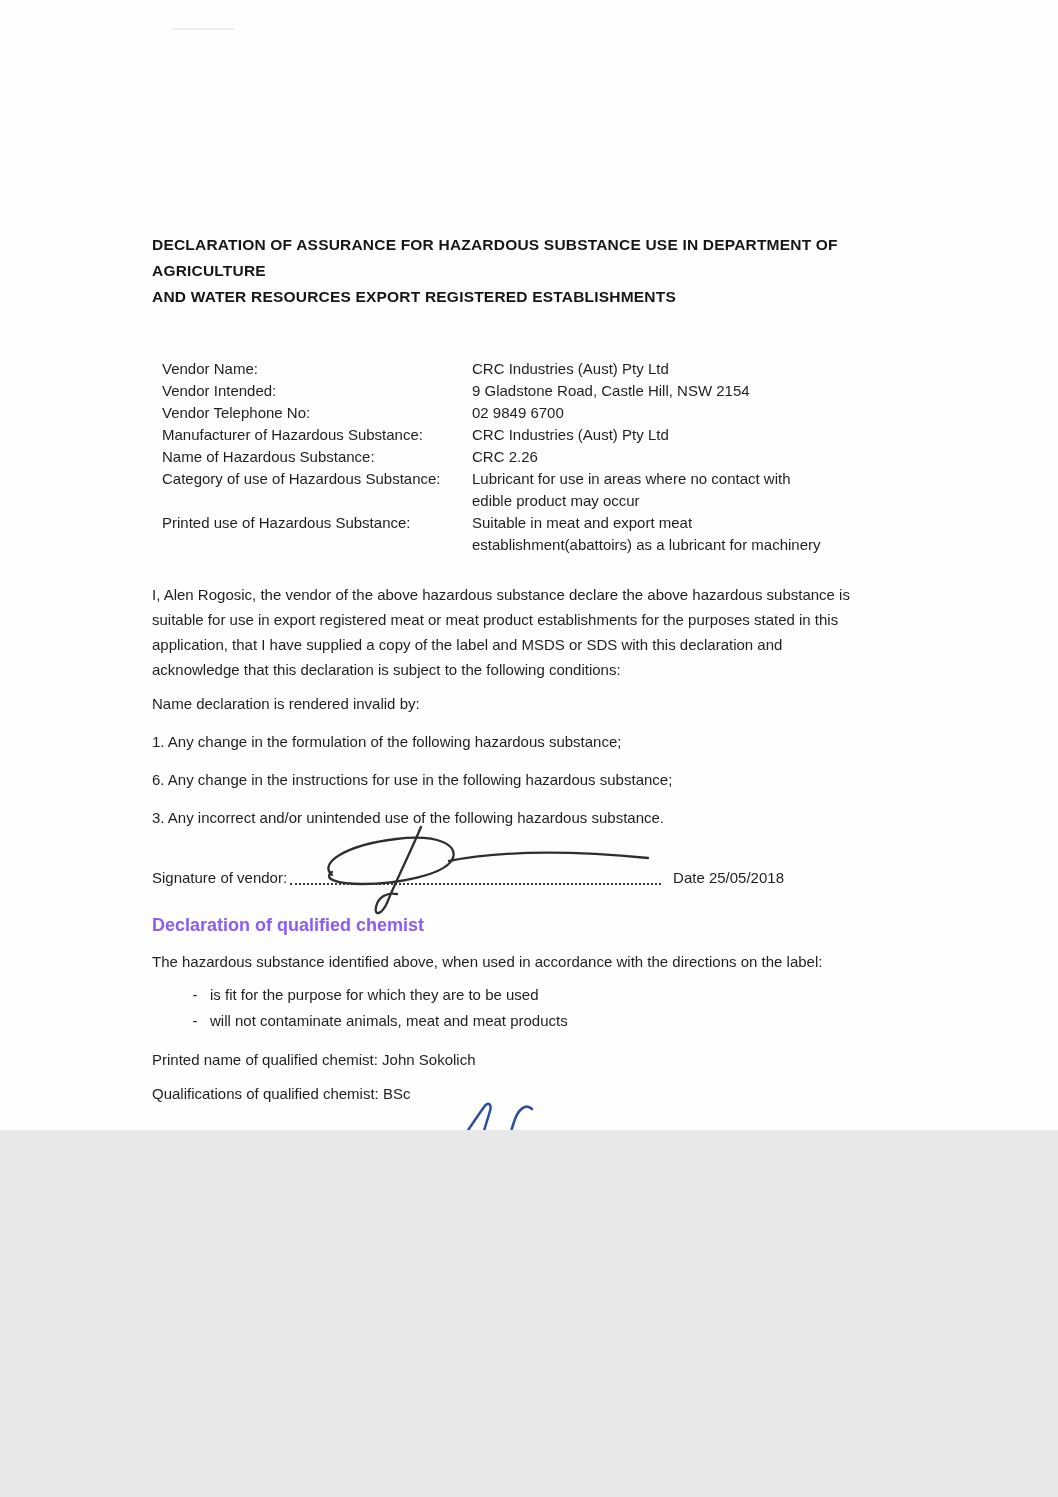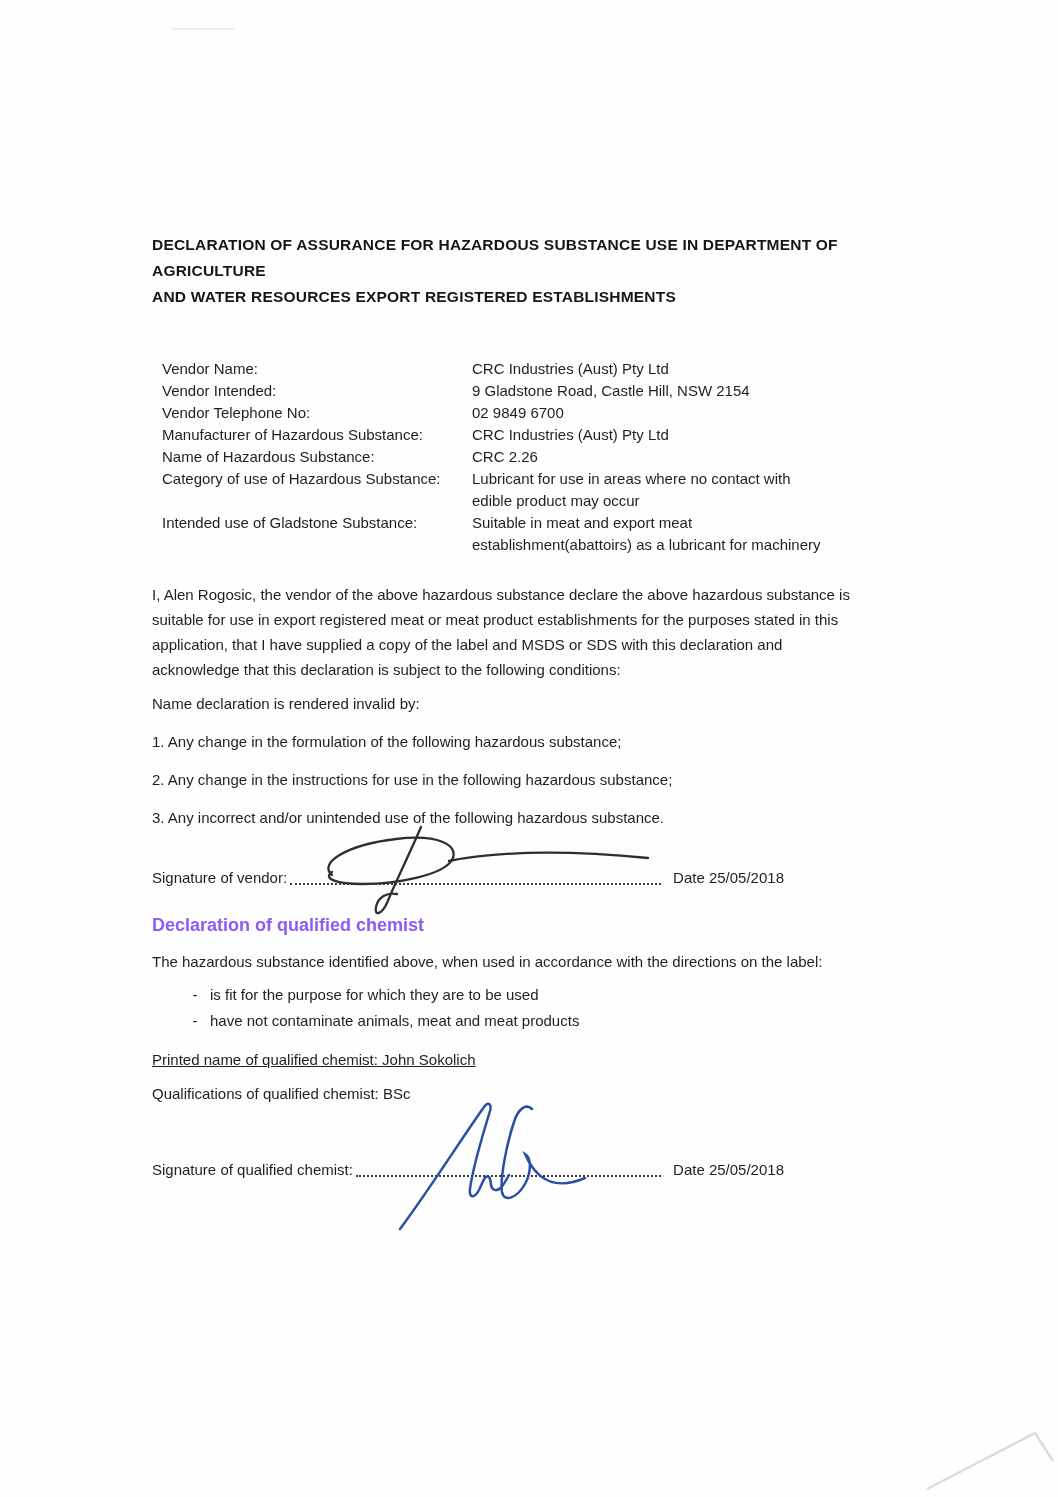--- a/index.html
+++ b/index.html
@@ -1,19 +1,19 @@
 <!DOCTYPE html>
 <html><head>
 <meta charset="utf-8">
 <style>
   * { margin: 0; padding: 0; box-sizing: border-box; }
   body { background: #e8e8e8; font-family: "Liberation Sans", sans-serif; }
   .page {
     position: relative;
-    width: 1058px; height: 1497px;
+    width: 1058px; height: 1130px;
     background: #fefefe;
     color: #1f1f1f;
     overflow: hidden;
     margin: 0 auto;
     padding-left: 14px;
   }
   .content {
     position: absolute;
     left: 152px; top: 232px;
     width: 736px;
@@ -64,21 +64,21 @@
   .sig-date { white-space: nowrap; margin-left: 8px; }
   .sig-svg { position: absolute; pointer-events: none; }
   .sig-svg.vendor { left: 150px; top: -44px; }
   .sig-svg.chemist { left: 240px; top: -62px; }
   .chemist-heading { margin-top: 24px; font-weight: 700; font-size: 18px; color: #8b5cf6; }
   .chemist-intro { margin-top: 11px; }
   .bullets { margin-top: 8px; }
   .bullet { display: flex; line-height: 26px; }
   .bullet .marker { width: 26px; text-align: center; margin-left: 30px; }
   .bullet .btxt { margin-left: 2px; }
-  .printed-name { margin-top: 13px; text-decoration: underline; }
+  .printed-name { margin-top: 13px; }
   .qualifications { margin-top: 9px; }
   .artifact { position: absolute; }
 </style>
 </head>
 <body>
 
 <div class="page">
 
   <div class="artifact" style="left:172px; top:28px; width:62px; height:2px; background:#d9dce0; opacity:.55;"></div>
 
@@ -94,34 +94,34 @@
       <div class="value">9 Gladstone Road, Castle Hill, NSW 2154</div>
       <div class="label">Vendor Telephone No:</div>
       <div class="value">02 9849 6700</div>
       <div class="label">Manufacturer of Hazardous Substance:</div>
       <div class="value">CRC Industries (Aust) Pty Ltd</div>
       <div class="label">Name of Hazardous Substance:</div>
       <div class="value">CRC 2.26</div>
       <div class="label">Category of use of Hazardous Substance:</div>
       <div class="value">Lubricant for use in areas where no contact with
 edible product may occur</div>
-      <div class="label">Intended use of Gladstone Substance:</div>
+      <div class="label">Printed use of Hazardous Substance:</div>
       <div class="value">Suitable in meat and export meat
 establishment(abattoirs) as a lubricant for machinery</div>
     </div>
 
     <div class="para">I, Alen Rogosic, the vendor of the above hazardous substance declare the above hazardous substance is
 suitable for use in export registered meat or meat product establishments for the purposes stated in this
 application, that I have supplied a copy of the label and MSDS or SDS with this declaration and
 acknowledge that this declaration is subject to the following conditions:</div>
 
     <div class="invalid-intro">Name declaration is rendered invalid by:</div>
 
     <div class="condition">1. Any change in the formulation of the following hazardous substance;</div>
-    <div class="condition">2. Any change in the instructions for use in the following hazardous substance;</div>
+    <div class="condition">6. Any change in the instructions for use in the following hazardous substance;</div>
     <div class="condition">3. Any incorrect and/or unintended use of the following hazardous substance.</div>
 
     <div class="sig-row vendor">
       <span class="sig-label">Signature of vendor:</span>
       <span class="leader"></span>
       <span class="sig-date">Date 25/05/2018</span>
       <svg class="sig-svg vendor" width="360" height="96" viewBox="0 0 360 96">
         <g fill="none" stroke="#2e2e2e" stroke-width="2.3" stroke-linecap="round">
           <path d="M 30,52 C 16,40 44,22 94,16 C 136,11 158,22 150,37 C 141,52 96,61 60,61 C 36,61 20,56 30,49"></path>
           <path d="M 147,38 C 192,29 252,26 346,35"></path>
@@ -134,21 +134,21 @@
 
     <div class="chemist-intro">The hazardous substance identified above, when used in accordance with the directions on the label:</div>
 
     <div class="bullets">
       <div class="bullet">
         <span class="marker">-</span>
         <span class="btxt">is fit for the purpose for which they are to be used</span>
       </div>
       <div class="bullet">
         <span class="marker">-</span>
-        <span class="btxt">have not contaminate animals, meat and meat products</span>
+        <span class="btxt">will not contaminate animals, meat and meat products</span>
       </div>
     </div>
 
     <div class="printed-name">Printed name of qualified chemist: John Sokolich</div>
 
     <div class="qualifications">Qualifications of qualified chemist: BSc</div>
 
     <div class="sig-row chemist">
       <span class="sig-label">Signature of qualified chemist:</span>
       <span class="leader"></span>

